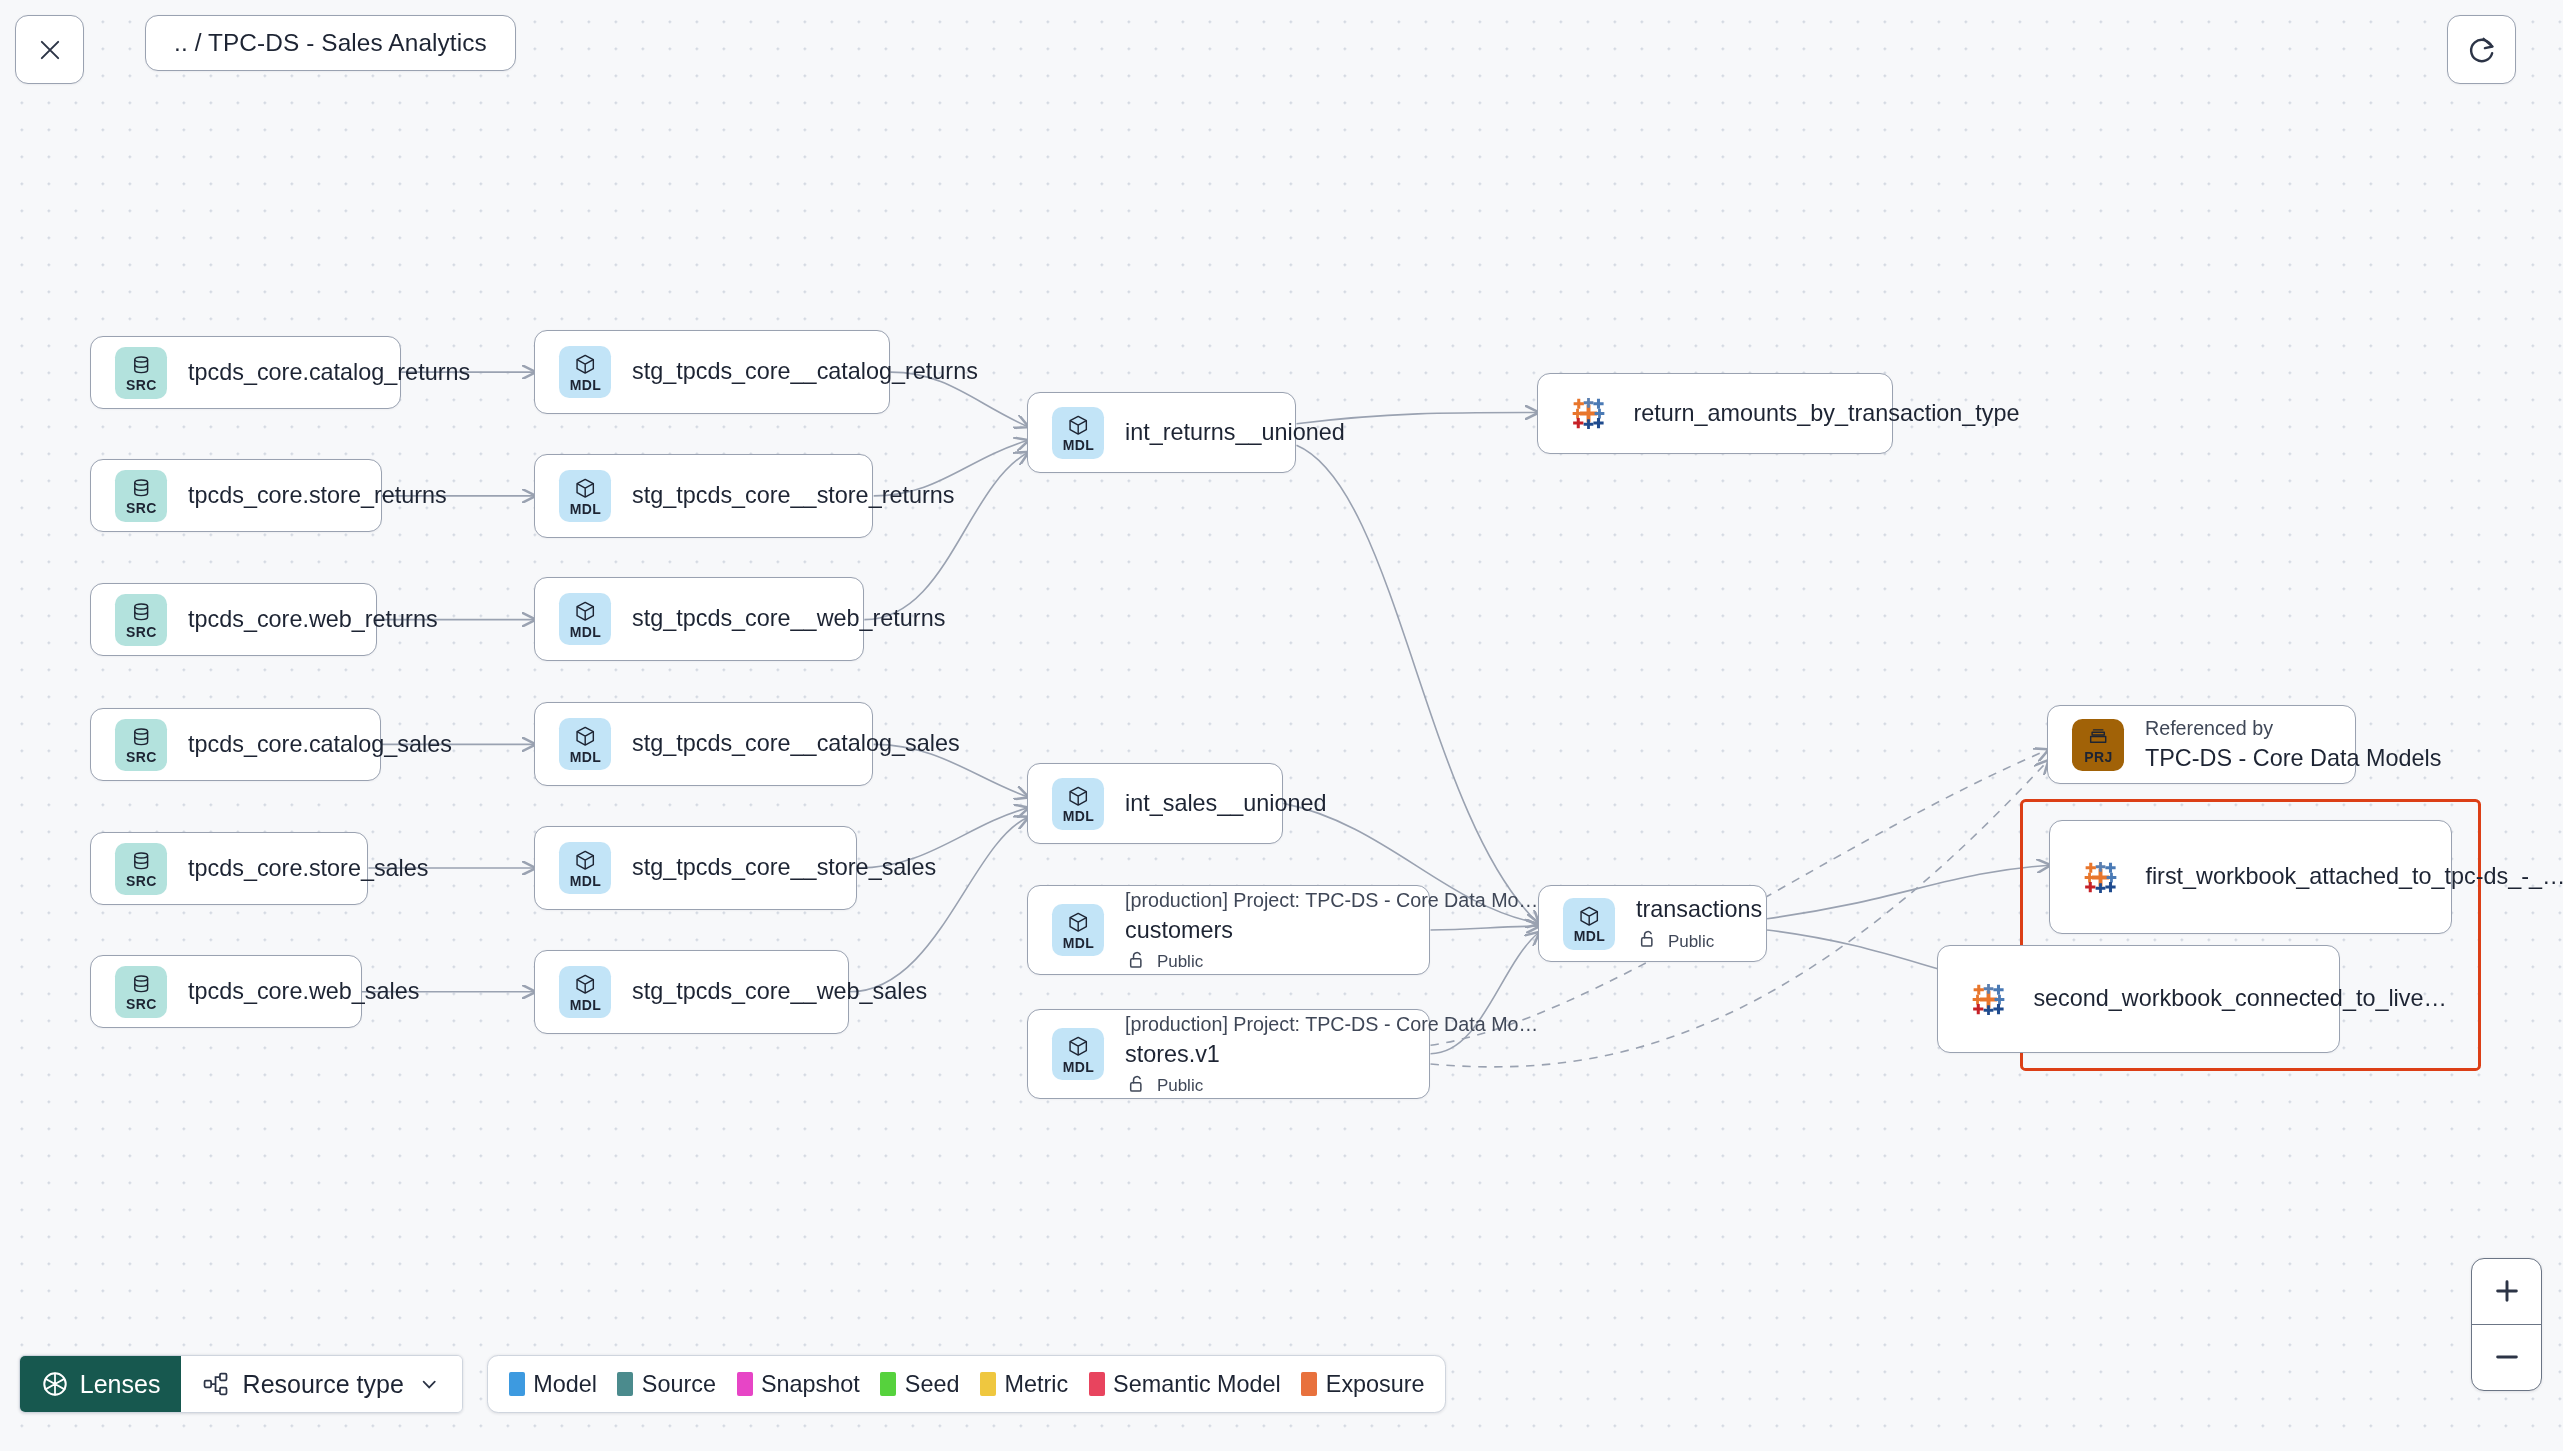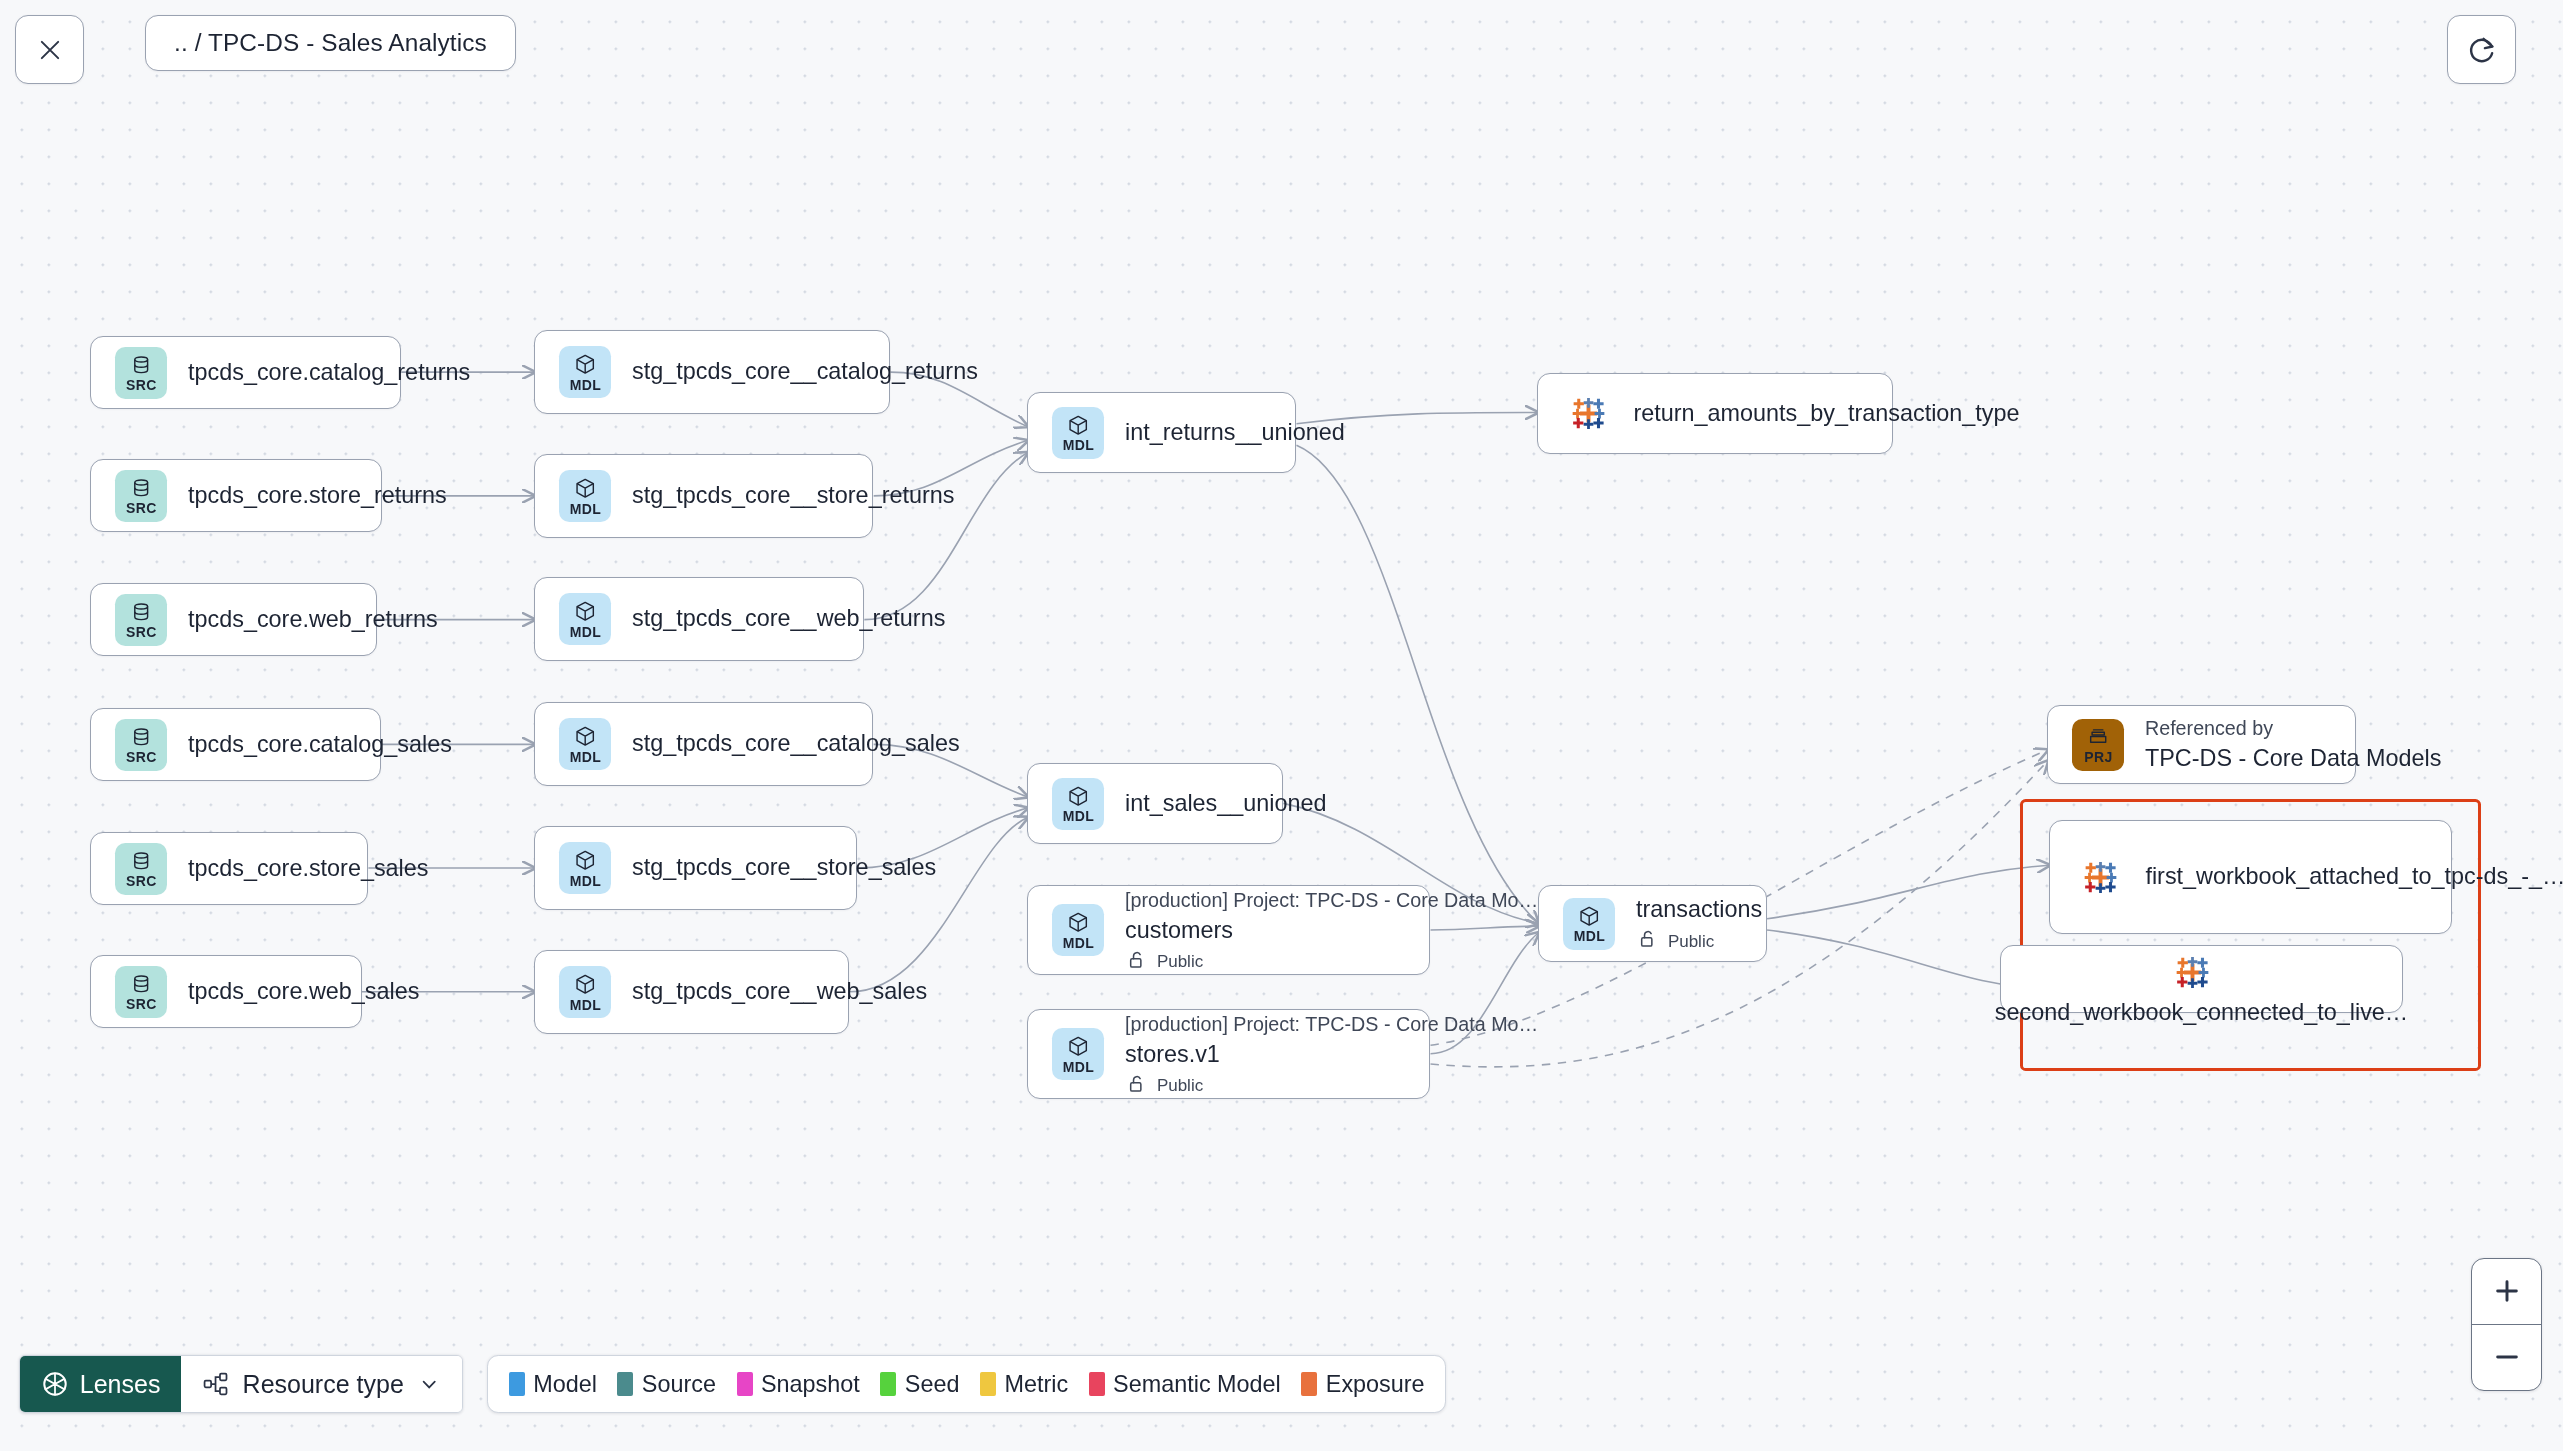--- a/index.html
+++ b/index.html
@@ -465,21 +465,21 @@
             <path d="M3.8 8 H12.2 M8 3.8 V12.2" stroke="#e8762c" stroke-width="2.5" stroke-linecap="butt"></path>
             <path d="M20 8 H28.4 M24.2 3.8 V12.2" stroke="#4a7ab5" stroke-width="2.5" stroke-linecap="butt"></path>
             <path d="M3.3999999999999995 23.8 H11.8 M7.6 19.6 V28" stroke="#c62127" stroke-width="2.5" stroke-linecap="butt"></path>
             <path d="M20 23.8 H28.4 M24.2 19.6 V28" stroke="#1f4b8e" stroke-width="2.5" stroke-linecap="butt"></path>
           </svg>
         </div>
         <div class="ntext">
           <div class="nlabel">first_workbook_attached_to_tpc-ds_-_…</div>
         </div>
       </div>
-      <div class="node" style="left: 2000px; top: 945px; width: 403px; height: 68px; flex-direction: column;">
+      <div class="node" style="left: 1937px; top: 945px; width: 403px; height: 108px;">
         <div class="badge plain">
           <svg viewBox="0 0 32 32" width="39" height="39">
             <path d="M8.8 16 H23.2 M16 8.8 V23.2" stroke="#e8762c" stroke-width="3.2" stroke-linecap="butt"></path>
             <path d="M12 7.2 H20 M16 3.2 V11.2" stroke="#5b7fb0" stroke-width="2.3" stroke-linecap="butt"></path>
             <path d="M12 24.8 H20 M16 20.8 V28.8" stroke="#1f4b8e" stroke-width="2.3" stroke-linecap="butt"></path>
             <path d="M3 16 H11 M7 12 V20" stroke="#e8762c" stroke-width="2.3" stroke-linecap="butt"></path>
             <path d="M21 16 H29 M25 12 V20" stroke="#4a7ab5" stroke-width="2.3" stroke-linecap="butt"></path>
             <path d="M3.8 8 H12.2 M8 3.8 V12.2" stroke="#e8762c" stroke-width="2.5" stroke-linecap="butt"></path>
             <path d="M20 8 H28.4 M24.2 3.8 V12.2" stroke="#4a7ab5" stroke-width="2.5" stroke-linecap="butt"></path>
             <path d="M3.3999999999999995 23.8 H11.8 M7.6 19.6 V28" stroke="#c62127" stroke-width="2.5" stroke-linecap="butt"></path>

